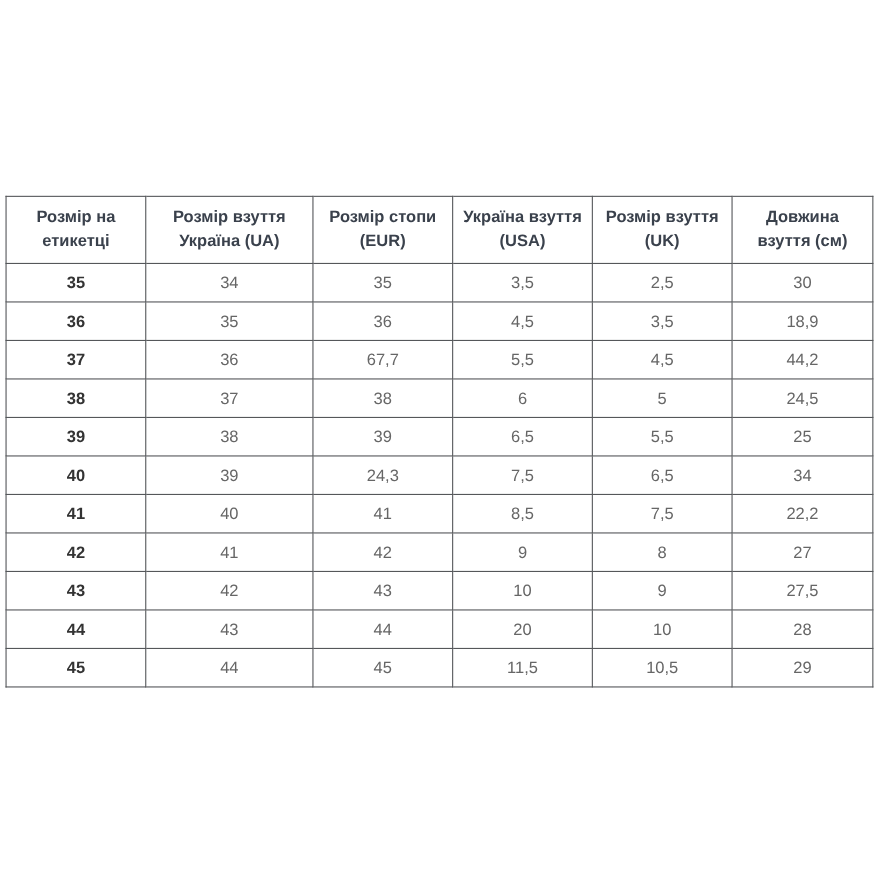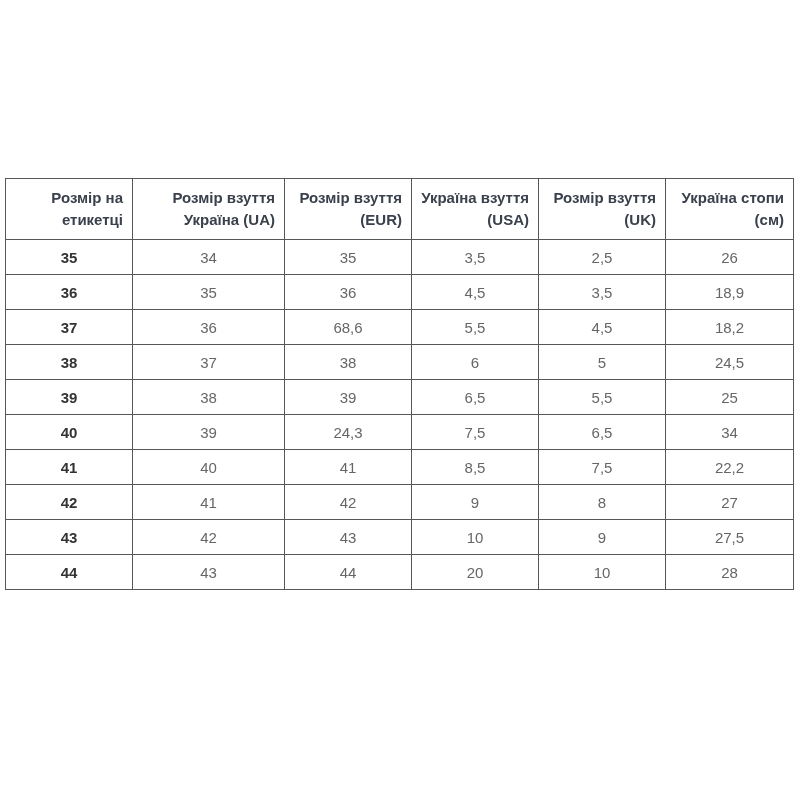--- a/index.html
+++ b/index.html
@@ -29,21 +29,20 @@
     vertical-align: middle;
     overflow: hidden;
   }
   .size-table th {
     height: 56px;
     font-size: 15px;
     font-weight: bold;
     color: #3a414c;
     line-height: 1.45;
     padding: 2px 9px;
-    text-align: right;
   }
   .size-table td {
     height: 34px;
     font-size: 15px;
     font-weight: normal;
     color: #666666;
     padding: 0 4px;
   }
   .size-table td.label {
     font-weight: bold;
@@ -59,50 +58,50 @@
       <col style="width: 152px;">
       <col style="width: 127px;">
       <col style="width: 127px;">
       <col style="width: 127px;">
       <col style="width: 128px;">
     </colgroup>
   <thead>
     <tr id="header-row">
         <th>Розмір на етикетці</th>
         <th>Розмір взуття Україна (UA)</th>
-        <th>Розмір взуття (EUR)</th>
+        <th>Розмір стопи (EUR)</th>
         <th>Україна взуття (USA)</th>
         <th>Розмір взуття (UK)</th>
-        <th>Україна стопи (см)</th>
+        <th>Довжина взуття (см)</th>
       </tr>
   </thead>
   <tbody id="table-body">
       <tr>
         <td class="label">35</td>
         <td>34</td>
         <td>35</td>
         <td>3,5</td>
         <td>2,5</td>
-        <td>26</td>
+        <td>30</td>
       </tr>
       <tr>
         <td class="label">36</td>
         <td>35</td>
         <td>36</td>
         <td>4,5</td>
         <td>3,5</td>
         <td>18,9</td>
       </tr>
       <tr>
         <td class="label">37</td>
         <td>36</td>
-        <td>68,6</td>
+        <td>67,7</td>
         <td>5,5</td>
         <td>4,5</td>
-        <td>18,2</td>
+        <td>44,2</td>
       </tr>
       <tr>
         <td class="label">38</td>
         <td>37</td>
         <td>38</td>
         <td>6</td>
         <td>5</td>
         <td>24,5</td>
       </tr>
       <tr>
@@ -146,14 +145,22 @@
         <td>27,5</td>
       </tr>
       <tr>
         <td class="label">44</td>
         <td>43</td>
         <td>44</td>
         <td>20</td>
         <td>10</td>
         <td>28</td>
       </tr>
+      <tr>
+        <td class="label">45</td>
+        <td>44</td>
+        <td>45</td>
+        <td>11,5</td>
+        <td>10,5</td>
+        <td>29</td>
+      </tr>
     </tbody>
 </table>
 
 </body></html>

